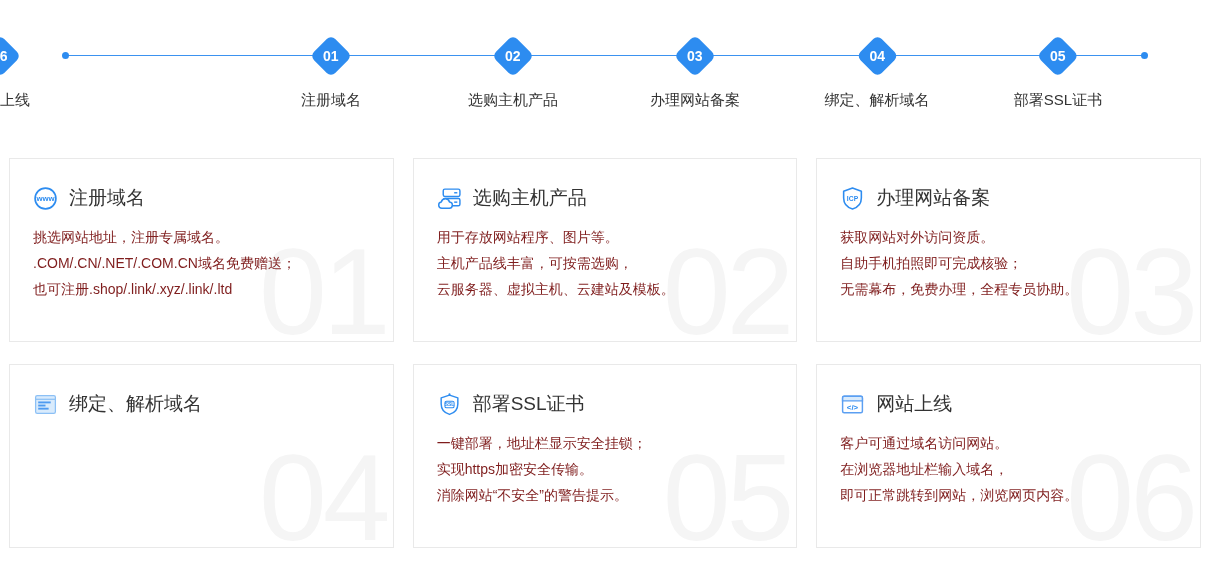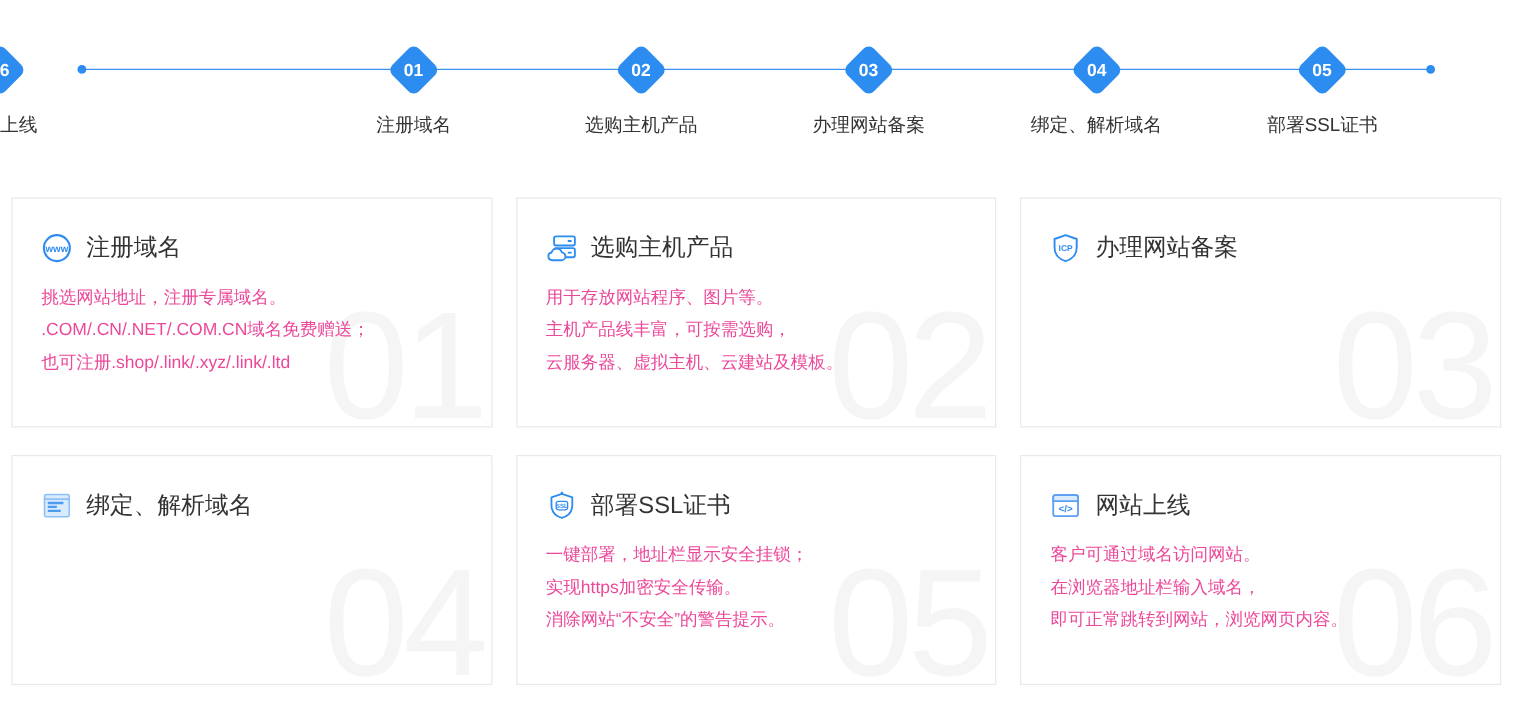--- a/index.html
+++ b/index.html
@@ -23,21 +23,21 @@
   .diamond i { transform:rotate(-45deg); font-style:normal; color:#fff; font-size:14px; font-weight:bold; }
   .step-label { margin-top:20px; font-size:15px; color:#333; white-space:nowrap; }
 
   
   .cards { display:grid; grid-template-columns:repeat(3,1fr); gap:22px 19px; padding:0 9px; }
   .card { position:relative; height:184px; background:#fff; border:1px solid #e9e9e9;
     overflow:hidden; padding:26px 22px 0 23px; }
   .card-head { display:flex; align-items:center; gap:11px; height:26px; }
   .card-head svg { width:25px; height:25px; flex:0 0 auto; }
   .card-title { font-size:19px; color:#333; white-space:nowrap; }
-  .card-body { margin-top:13px; font-size:14px; color:#ec4899; line-height:26px; }
+  .card-body { margin-top:13px; font-size:14px; color:#7f1d1d; line-height:26px; }
   .card-line { white-space:nowrap; }
   .watermark { position:absolute; right:6px; bottom:-12px; font-size:122px; line-height:1;
     letter-spacing:-4px; color:#f5f5f5; font-weight:400; z-index:0; }
   .card-head, .card-body { position:relative; z-index:1; }
 </style>
 </head>
 <body>
 
 <div>
 
@@ -124,20 +124,25 @@
     </div>
 
     <div class="card">
       <div class="card-head">
         <svg viewBox="0 0 24 24">
           <path d="M12 2 L20.5 5 V11.5 C20.5 16.8 17 20.6 12 22 C7 20.6 3.5 16.8 3.5 11.5 V5 Z" fill="none" stroke="#2d8cf0" stroke-width="1.5" stroke-linejoin="round"></path>
           <text x="12" y="14.3" font-size="6.5" fill="#2d8cf0" text-anchor="middle" font-weight="bold">ICP</text>
         </svg>
         <span class="card-title">办理网站备案</span>
       </div>
+      <div class="card-body">
+        <div class="card-line">获取网站对外访问资质。</div>
+        <div class="card-line">自助手机拍照即可完成核验；</div>
+        <div class="card-line">无需幕布，免费办理，全程专员协助。</div>
+      </div>
       <div class="watermark">03</div>
     </div>
 
     <div class="card">
       <div class="card-head">
         <svg viewBox="0 0 24 24">
           <rect x="2.5" y="3.5" width="19" height="17" rx="1.5" fill="#d9ebfc" stroke="#8cc0f5" stroke-width="1.2"></rect>
           <line x1="2.5" y1="7" x2="21.5" y2="7" stroke="#8cc0f5" stroke-width="1.2"></line>
           <g stroke="#4f9bf0" stroke-width="1.8">
             <line x1="5" y1="10" x2="17" y2="10"></line>

